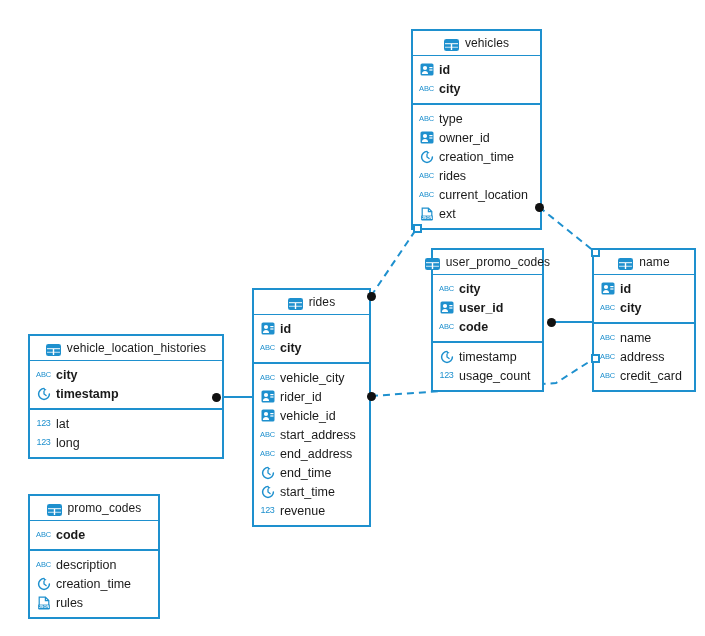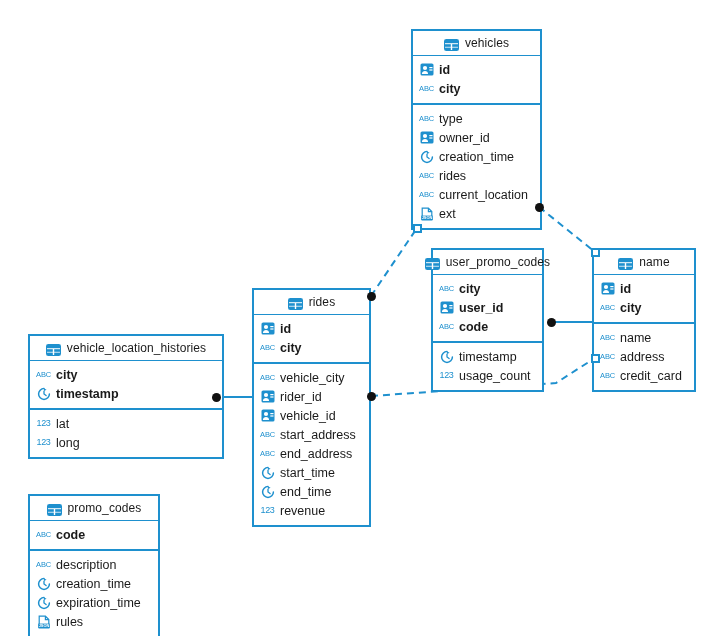--- a/index.html
+++ b/index.html
@@ -364,34 +364,34 @@
           <span class="col-name">end_address</span>
         </div>
         <div class="col-row">
           <span class="ticon">
             <svg width="14" height="14" viewBox="0 0 14 14">
               <path d="M12.4 7A5.4 5.4 0 1 1 7 1.6" fill="none" stroke="#1e90ce" stroke-width="1.5" stroke-linecap="round"></path>
               <path d="M7 1.6l2.6 1.1L7 4.1z" fill="#1e90ce"></path>
               <path d="M7 4.1V7l2.1 1.6" fill="none" stroke="#1e90ce" stroke-width="1.3" stroke-linecap="round"></path>
             </svg>
           </span>
+          <span class="col-name">end_time</span>
+        </div>
+        <div class="col-row">
+          <span class="ticon">
+            <svg width="14" height="14" viewBox="0 0 14 14">
+              <path d="M12.4 7A5.4 5.4 0 1 1 7 1.6" fill="none" stroke="#1e90ce" stroke-width="1.5" stroke-linecap="round"></path>
+              <path d="M7 1.6l2.6 1.1L7 4.1z" fill="#1e90ce"></path>
+              <path d="M7 4.1V7l2.1 1.6" fill="none" stroke="#1e90ce" stroke-width="1.3" stroke-linecap="round"></path>
+            </svg>
+          </span>
           <span class="col-name">start_time</span>
         </div>
         <div class="col-row">
           <span class="ticon">
-            <svg width="14" height="14" viewBox="0 0 14 14">
-              <path d="M12.4 7A5.4 5.4 0 1 1 7 1.6" fill="none" stroke="#1e90ce" stroke-width="1.5" stroke-linecap="round"></path>
-              <path d="M7 1.6l2.6 1.1L7 4.1z" fill="#1e90ce"></path>
-              <path d="M7 4.1V7l2.1 1.6" fill="none" stroke="#1e90ce" stroke-width="1.3" stroke-linecap="round"></path>
-            </svg>
-          </span>
-          <span class="col-name">end_time</span>
-        </div>
-        <div class="col-row">
-          <span class="ticon">
             <span class="ticon-123">123</span>
           </span>
           <span class="col-name">revenue</span>
         </div>
       </div>
     </div>
     <div class="table-node" style="left: 28px; top: 334px; width: 196px;">
       <div class="tbl-header">
         <span class="tbl-glyph"><svg width="15" height="12" viewBox="0 0 15 12">
             <rect x="0.5" y="0.5" width="14" height="11" rx="1" fill="#ffffff" stroke="#1e90ce" stroke-width="1"></rect>
@@ -465,30 +465,20 @@
         </div>
         <div class="col-row">
           <span class="ticon">
             <svg width="14" height="14" viewBox="0 0 14 14">
               <path d="M12.4 7A5.4 5.4 0 1 1 7 1.6" fill="none" stroke="#1e90ce" stroke-width="1.5" stroke-linecap="round"></path>
               <path d="M7 1.6l2.6 1.1L7 4.1z" fill="#1e90ce"></path>
               <path d="M7 4.1V7l2.1 1.6" fill="none" stroke="#1e90ce" stroke-width="1.3" stroke-linecap="round"></path>
             </svg>
           </span>
           <span class="col-name">creation_time</span>
-        </div>
-        <div class="col-row">
-          <span class="ticon">
-            <svg width="14" height="14" viewBox="0 0 14 14">
-              <path d="M12.4 7A5.4 5.4 0 1 1 7 1.6" fill="none" stroke="#1e90ce" stroke-width="1.5" stroke-linecap="round"></path>
-              <path d="M7 1.6l2.6 1.1L7 4.1z" fill="#1e90ce"></path>
-              <path d="M7 4.1V7l2.1 1.6" fill="none" stroke="#1e90ce" stroke-width="1.3" stroke-linecap="round"></path>
-            </svg>
-          </span>
-          <span class="col-name">expiration_time</span>
         </div>
         <div class="col-row">
           <span class="ticon">
             <svg width="14" height="14" viewBox="0 0 14 14">
               <path d="M2.2 1.2h6.2l3.4 3.3v8.3H2.2z" fill="#ffffff" stroke="#1e90ce" stroke-width="1.2"></path>
               <path d="M8.4 1.2v3.4h3.4" fill="none" stroke="#1e90ce" stroke-width="1.2"></path>
               <rect x="1.2" y="8.6" width="11.6" height="4.4" fill="#1e90ce"></rect>
               <text x="7" y="12.2" font-size="3.9" font-family="Liberation Sans, sans-serif" font-weight="bold" fill="#ffffff" text-anchor="middle">JSON</text>
             </svg>
           </span>

